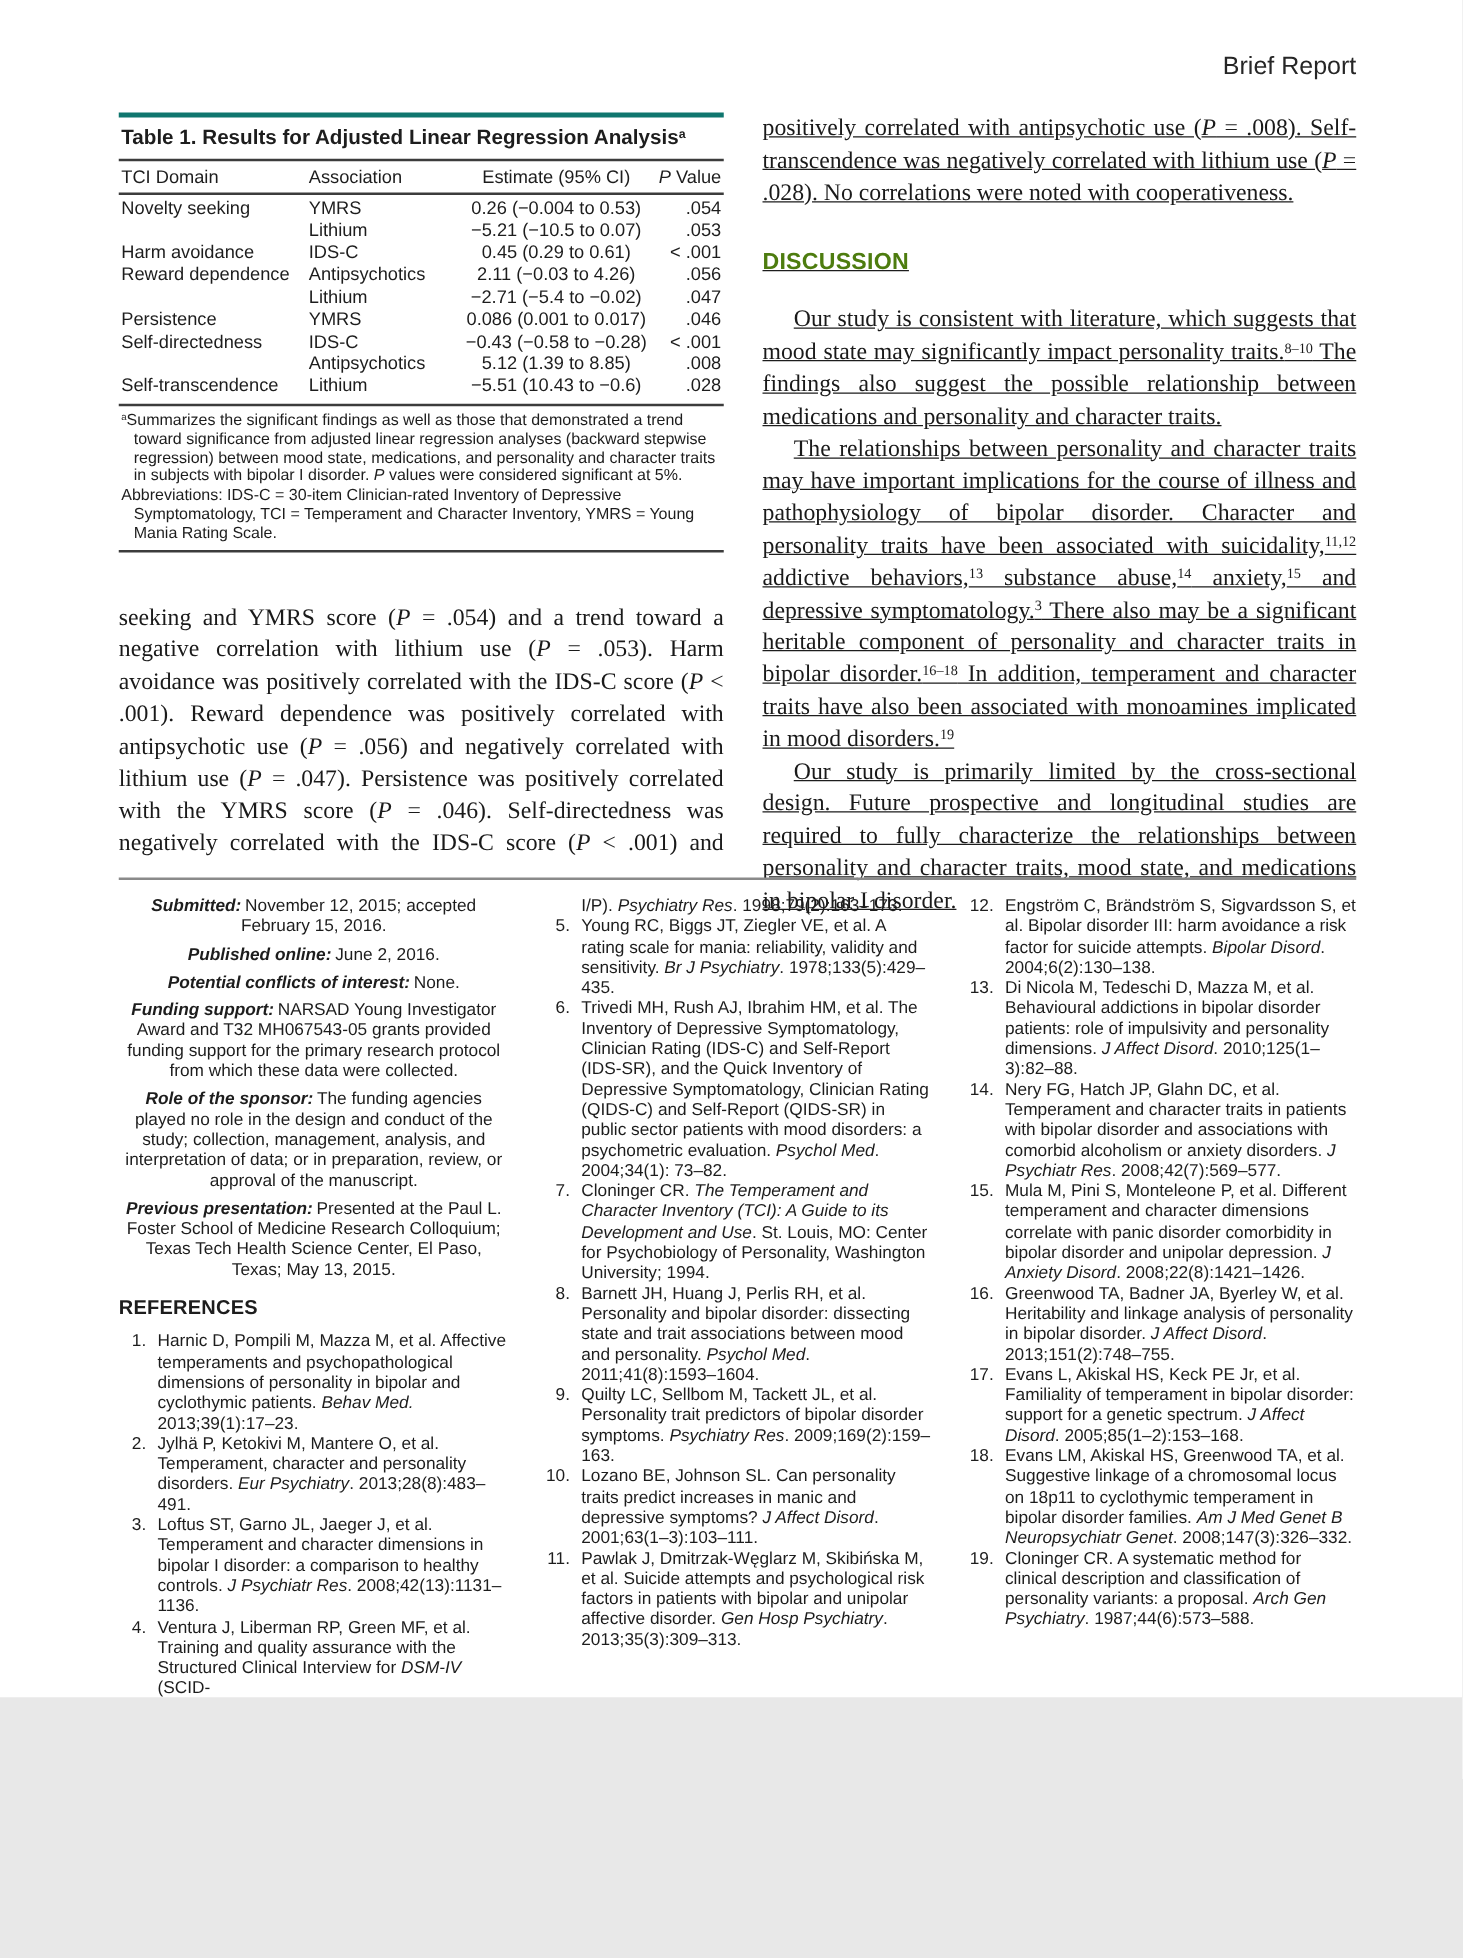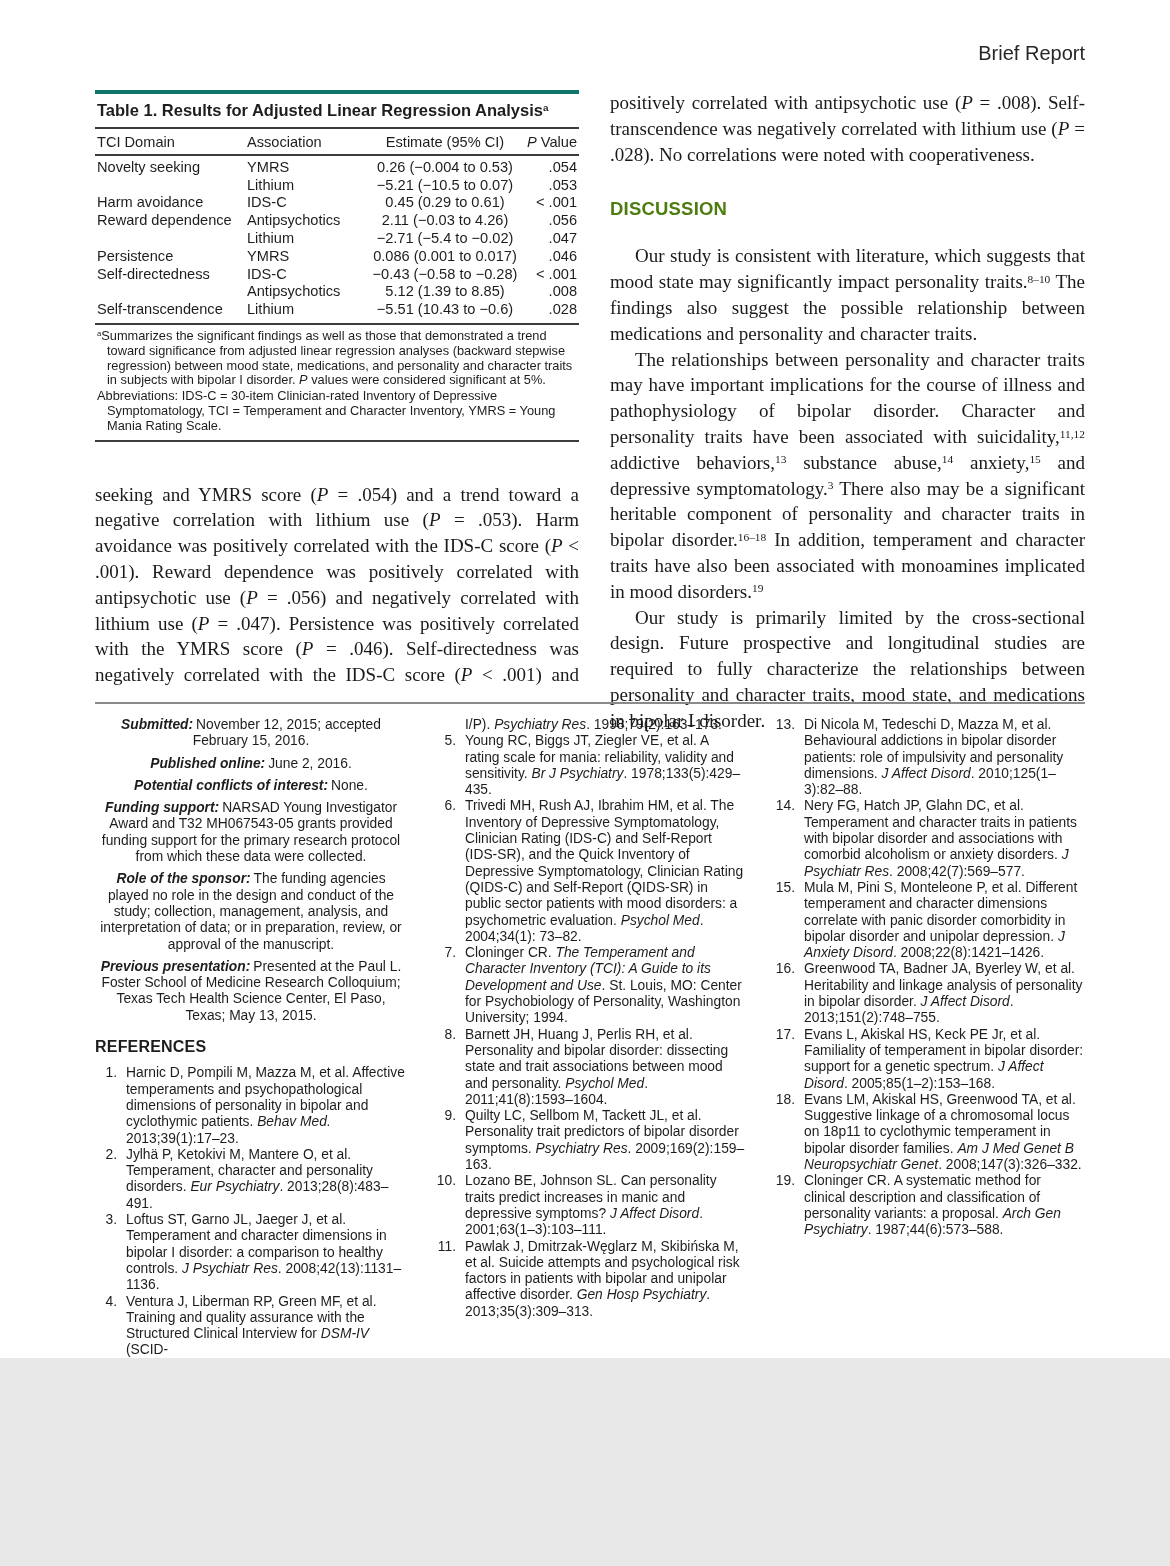--- a/index.html
+++ b/index.html
@@ -10,21 +10,21 @@
     font-family:"Liberation Sans", sans-serif;
   }
   sup { font-size:0.6em; line-height:0; vertical-align:baseline; position:relative; top:-0.48em; }
 
   
   .brief-report { position:absolute; top:42px; right:85px; font-size:20px; color:#262626; }
 
   
   .main { position:absolute; left:95px; top:90px; width:990px; display:flex; gap:31px; }
   .col-left  { width:484px; }
-  .col-right { width:475px; }
+  .col-right { width:475px;text-decoration:underline; }
 
   
   .table1 { border-top:4px solid #0f766e; border-bottom:2px solid #3c3c3c; }
   .t-title { font-weight:bold; font-size:16.5px; line-height:1.2; padding:7px 2px 6px; border-bottom:2.5px solid #3c3c3c; }
   .t-head { display:grid; grid-template-columns:150px 122px 152px 1fr; font-size:14.6px; padding:5px 2px 4px; border-bottom:2px solid #3c3c3c; }
   .t-body { padding:3px 2px 4px; border-bottom:2px solid #3c3c3c; }
   .trow { display:grid; grid-template-columns:150px 122px 152px 1fr; font-size:14.6px; line-height:17.8px; }
   .c-est { text-align:center; }
   .c-p   { text-align:right; }
   .t-fn { font-size:12.8px; line-height:14.8px; padding:1px 2px 0 12px; text-indent:-10px; }
@@ -235,20 +235,24 @@
   </div>
 
   <div class="ref">
     <span class="ref-num">11.</span>
     <span class="ref-text">Pawlak J, Dmitrzak-Węglarz M, Skibińska M, et al. Suicide attempts and psychological risk factors in patients with bipolar and unipolar affective disorder. <i>Gen Hosp Psychiatry</i>. 2013;35(3):309–313.</span>
   </div>
 </div>
     </div>
     <div class="ncol">
       <div>
+  <div class="ref">
+    <span class="ref-num">12.</span>
+    <span class="ref-text">Engström C, Brändström S, Sigvardsson S, et al. Bipolar disorder III: harm avoidance a risk factor for suicide attempts. <i>Bipolar Disord</i>. 2004;6(2):130–138.</span>
+  </div>
 
   <div class="ref">
     <span class="ref-num">13.</span>
     <span class="ref-text">Di Nicola M, Tedeschi D, Mazza M, et al. Behavioural addictions in bipolar disorder patients: role of impulsivity and personality dimensions. <i>J Affect Disord</i>. 2010;125(1–3):82–88.</span>
   </div>
 
   <div class="ref">
     <span class="ref-num">14.</span>
     <span class="ref-text">Nery FG, Hatch JP, Glahn DC, et al. Temperament and character traits in patients with bipolar disorder and associations with comorbid alcoholism or anxiety disorders. <i>J Psychiatr Res</i>. 2008;42(7):569–577.</span>
   </div>

